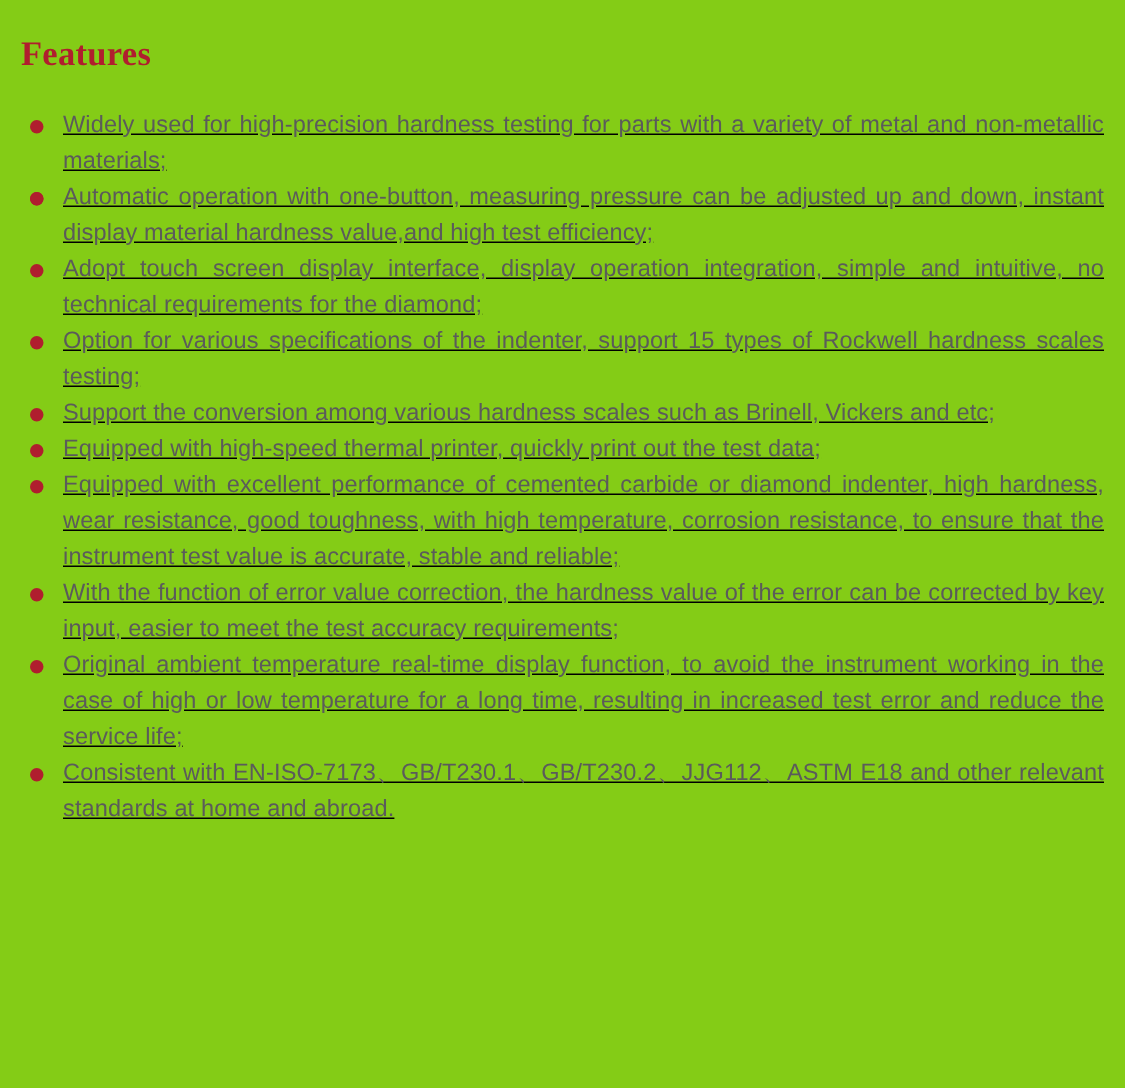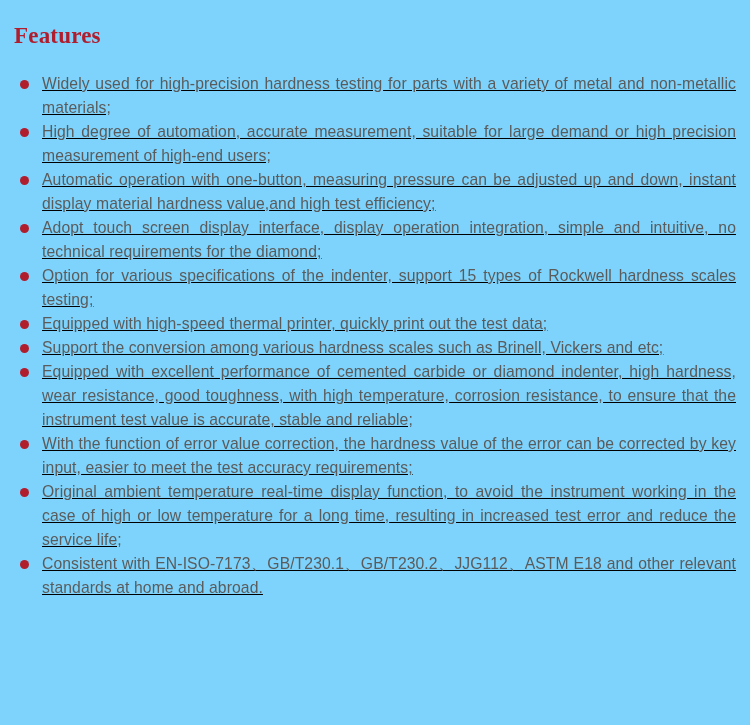--- a/index.html
+++ b/index.html
@@ -4,21 +4,21 @@
 <style>
   * { margin: 0; padding: 0; box-sizing: border-box; }
   html, body {
     width: 750px;
     background: #ffffff;
     font-family: "Liberation Sans", "DejaVu Sans", sans-serif;
   }
   .page {
     width: 750px;
     height: 725px;
-    background: #7dd3fc;
+    background: #84cc16;
     overflow: hidden;
   }
   .section-title {
     margin: 25px 14px 0 14px;
     font-family: "Liberation Serif", "DejaVu Serif", serif;
     font-weight: 700;
     font-size: 23px;
     line-height: 22px;
     color: #b01e2e;
     letter-spacing: 0.2px;
@@ -54,41 +54,40 @@
 <div class="page">
   <h2 class="section-title">Features</h2>
 
   <ul class="features-list">
       <li class="feature-item">
     <span class="bullet"></span>
     <span class="feature-text">Widely used for high-precision hardness testing for parts with a variety of metal and non-metallic materials;</span>
   </li>
       <li class="feature-item">
     <span class="bullet"></span>
-    <span class="feature-text">High degree of automation, accurate measurement, suitable for large demand or high precision measurement of high-end users;</span>
   </li>
       <li class="feature-item">
     <span class="bullet"></span>
     <span class="feature-text">Automatic operation with one-button, measuring pressure can be adjusted up and down, instant display material hardness value,and high test efficiency;</span>
   </li>
       <li class="feature-item">
     <span class="bullet"></span>
     <span class="feature-text">Adopt touch screen display interface, display operation integration, simple and intuitive, no technical requirements for the diamond;</span>
   </li>
       <li class="feature-item">
     <span class="bullet"></span>
     <span class="feature-text">Option for various specifications of the indenter, support 15 types of Rockwell hardness scales testing;</span>
   </li>
       <li class="feature-item">
     <span class="bullet"></span>
-    <span class="feature-text">Equipped with high-speed thermal printer, quickly print out the test data;</span>
+    <span class="feature-text">Support the conversion among various hardness scales such as Brinell, Vickers and etc;</span>
   </li>
       <li class="feature-item">
     <span class="bullet"></span>
-    <span class="feature-text">Support the conversion among various hardness scales such as Brinell, Vickers and etc;</span>
+    <span class="feature-text">Equipped with high-speed thermal printer, quickly print out the test data;</span>
   </li>
       <li class="feature-item">
     <span class="bullet"></span>
     <span class="feature-text">Equipped with excellent performance of cemented carbide or diamond indenter, high hardness, wear resistance, good toughness, with high temperature, corrosion resistance, to ensure that the instrument test value is accurate, stable and reliable;</span>
   </li>
       <li class="feature-item">
     <span class="bullet"></span>
     <span class="feature-text">With the function of error value correction, the hardness value of the error can be corrected by key input, easier to meet the test accuracy requirements;</span>
   </li>
       <li class="feature-item">

